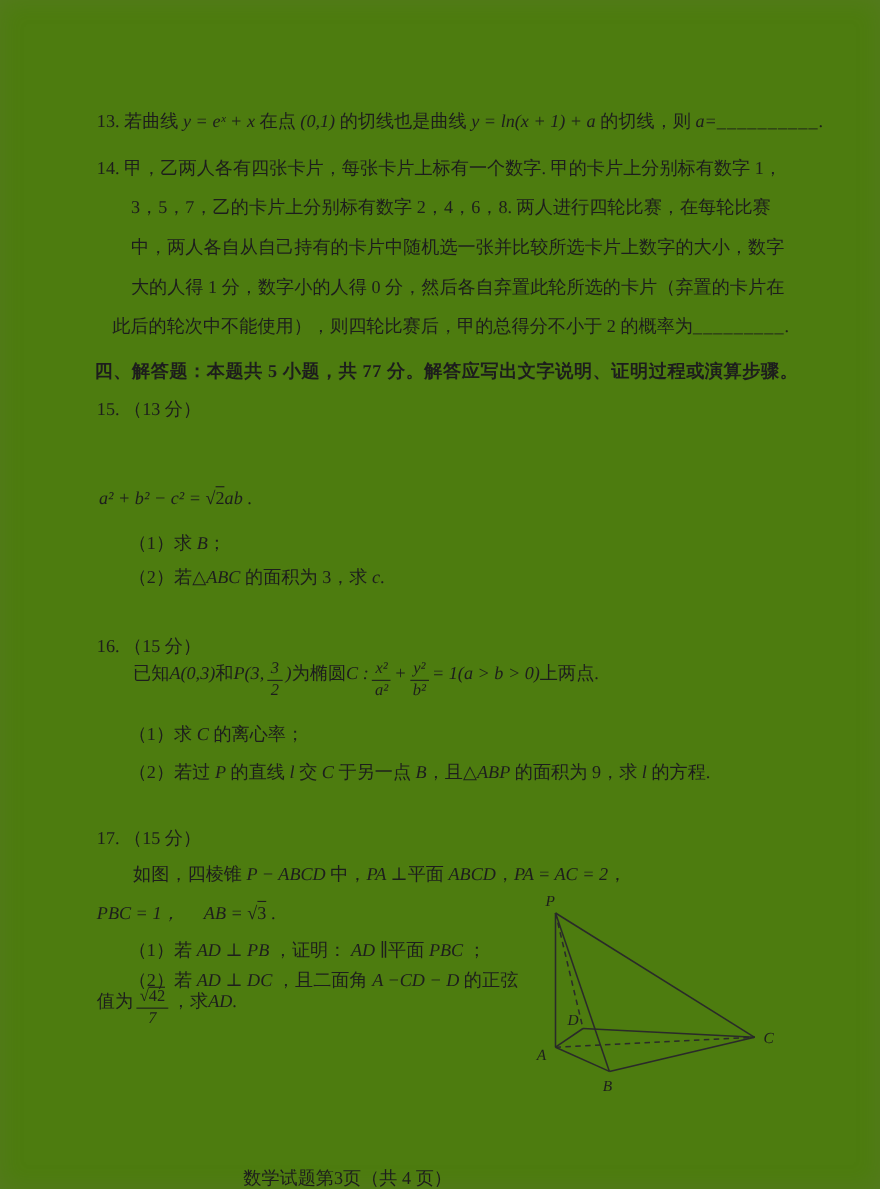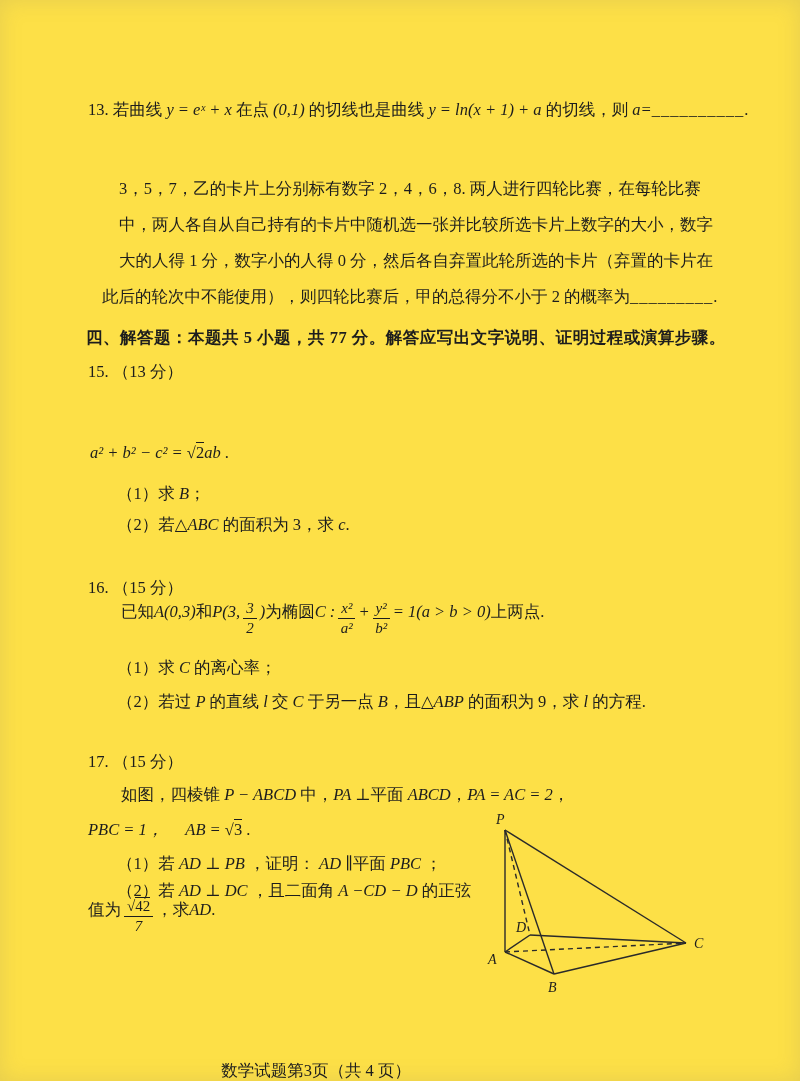--- a/index.html
+++ b/index.html
@@ -3,21 +3,21 @@
 <meta charset="utf-8">
 <style>
   html,body{margin:0;padding:0;}
   body{
     width:800px;height:1081px;position:relative;
     background:#f6f5f3;
     font-family:"Liberation Serif","DejaVu Serif",serif;
     color:#1d1d1d;
   }
   .page{
-    position:absolute;inset:0;background:#fde047;
+    position:absolute;inset:0;background:#4d7c0f;
     box-shadow:inset 0 0 22px rgba(120,115,110,0.18);
   }
   .line{
     position:absolute;
     font-size:16.5px;line-height:24px;white-space:nowrap;
   }
   .vc{display:flex;height:52px;}
   .c{font-style:normal;}
   .m{font-style:italic;}
   .b{font-weight:bold;letter-spacing:0.5px;}
@@ -36,20 +36,21 @@
 </style>
 </head>
 <body>
 
 <div class="page">
 
   <div class="line" style="left:88px;top:98px">
     <span class="c">13. 若曲线 </span><span class="m">y = eˣ + x</span><span class="c"> 在点 </span><span class="m">(0,1)</span><span class="c"> 的切线也是曲线 </span><span class="m">y = ln(x + 1) + a</span><span class="c"> 的切线，则 </span><span class="m">a=</span><span class="bl">__________</span><span class="c">.</span>
   </div>
 
+  <div class="line" style="left:88px;top:141px">14. 甲，乙两人各有四张卡片，每张卡片上标有一个数字. 甲的卡片上分别标有数字 1，</div>
   <div class="line" style="left:119px;top:177px">3，5，7，乙的卡片上分别标有数字 2，4，6，8. 两人进行四轮比赛，在每轮比赛</div>
   <div class="line" style="left:119px;top:213px">中，两人各自从自己持有的卡片中随机选一张并比较所选卡片上数字的大小，数字</div>
   <div class="line" style="left:119px;top:249px">大的人得 1 分，数字小的人得 0 分，然后各自弃置此轮所选的卡片（弃置的卡片在</div>
   <div class="line" style="left:102px;top:285px">
     <span class="c">此后的轮次中不能使用），则四轮比赛后，甲的总得分不小于 2 的概率为</span><span class="bl">_________</span><span class="c">.</span>
   </div>
 
   <div class="line b" style="left:86px;top:326px">四、解答题：本题共 5 小题，共 77 分。解答应写出文字说明、证明过程或演算步骤。</div>
 
   <div class="line" style="left:88px;top:360px">15. （13 分）</div>

